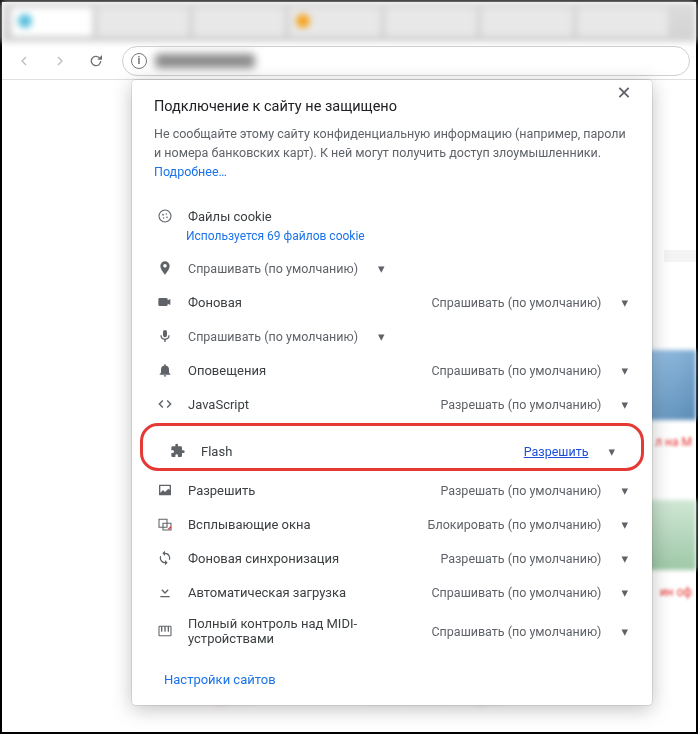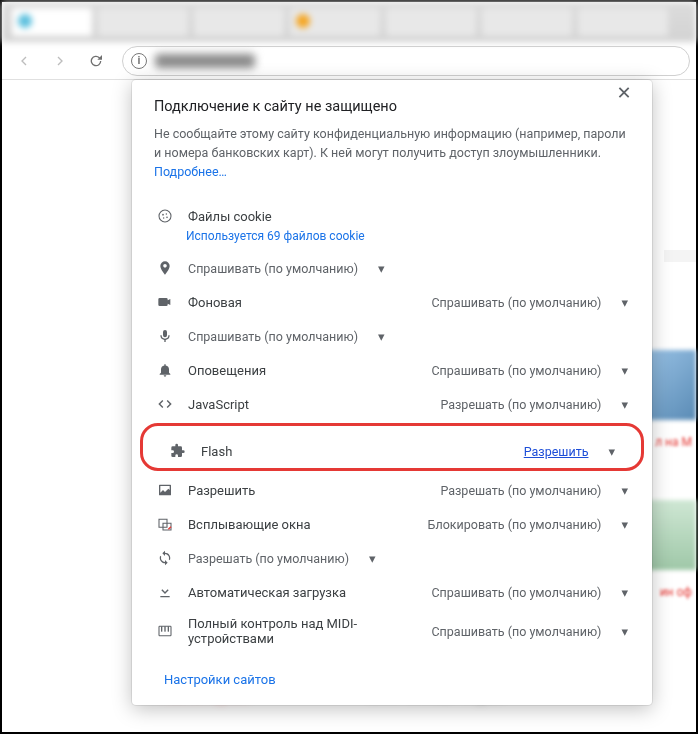--- a/index.html
+++ b/index.html
@@ -359,20 +359,21 @@
         <span class="value">Блокировать (по умолчанию)</span>
         <span class="caret">▾</span>
       </div>
 
       <div class="row">
         <span class="ico">
           <svg viewBox="0 0 24 24">
               <path d="M12 4V1L8 5l4 4V6a6 6 0 0 1 5.65 8l1.46 1.46A8 8 0 0 0 12 4zm0 14a6 6 0 0 1-5.65-8L4.89 8.54A8 8 0 0 0 12 20v3l4-4-4-4v3z"></path>
             </svg>
         </span>
+        <span class="label">Фоновая синхронизация</span>
         <span class="value">Разрешать (по умолчанию)</span>
         <span class="caret">▾</span>
       </div>
 
       <div class="row">
         <span class="ico">
           <svg viewBox="0 0 24 24">
               <path d="M5 20h14v-2H5v2zM12 2v10l-4-4-1.5 1.5L12 15l5.5-5.5L16 8l-4 4V2h0z"></path>
             </svg>
         </span>

